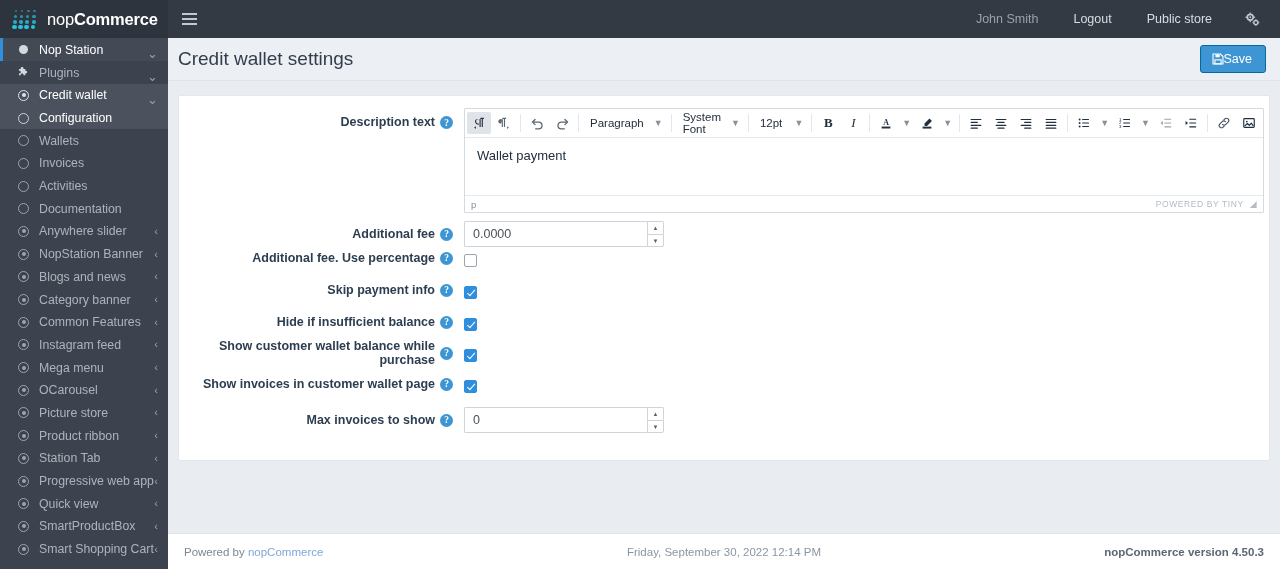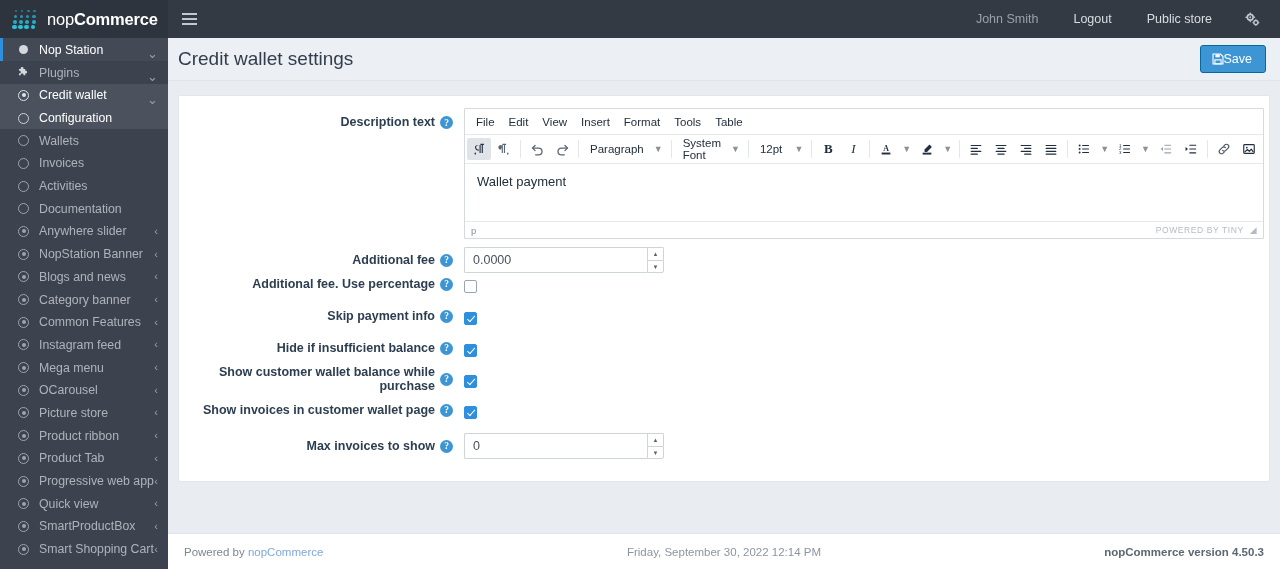--- a/index.html
+++ b/index.html
@@ -386,21 +386,21 @@
         </span>
         <span class="lbl">Product ribbon</span>
         <span class="caret" style="font-size: 11px;">‹</span>
       </div>
       <div class="nav-item l1">
         <span class="ic">
           <span class="ring-dot ring-dim">
             <i></i>
           </span>
         </span>
-        <span class="lbl">Product Tab</span>
+        <span class="lbl">Station Tab</span>
         <span class="caret" style="font-size: 11px;">‹</span>
       </div>
       <div class="nav-item l1">
         <span class="ic">
           <span class="ring-dot ring-dim">
             <i></i>
           </span>
         </span>
         <span class="lbl">Progressive web app</span>
         <span class="caret" style="font-size: 11px;">‹</span>
@@ -455,29 +455,20 @@
   <div class="content">
     <div class="card">
 
       <div class="frow" style="margin-bottom:8px;">
         <div class="flabel" style="padding-top:7px; align-items:flex-start;">
           <span>Description text</span>
           <span class="qmark" style="margin-top:1px;">?</span>
         </div>
         <div class="fctl">
           <div class="tiny">
-            <div class="tiny-menubar" id="tiny-menus">
-                <div>File</div>
-                <div>Edit</div>
-                <div>View</div>
-                <div>Insert</div>
-                <div>Format</div>
-                <div>Tools</div>
-                <div>Table</div>
-              </div>
             <div class="tiny-toolbar">
               <div class="tbtn on">
                 <svg width="14" height="14" viewBox="0 0 16 16" fill="#222f3e">
                     <path d="M9.6 2h4v1.3h-1.2v9.2h-1.3V3.3h-1.2v9.2H8.6V3.3H7.8C6 3.3 4.7 4.5 4.7 6s1.3 2.7 3.1 2.7v1.3C5.3 10 3.4 8.2 3.4 6S5.3 3.3 7.8 3.3h1.8z"></path>
                     <path d="M2.4 13.2l2-1.6v3.2z"></path>
                   </svg>
               </div>
               <div class="tbtn">
                 <svg width="14" height="14" viewBox="0 0 16 16" fill="#5a6772">
                     <path d="M6.4 2h4v1.3H9.2v9.2H7.9V3.3H6.7v9.2H5.4V3.3H4.6C2.8 3.3 1.5 4.5 1.5 6s1.3 2.7 3.1 2.7"></path>

